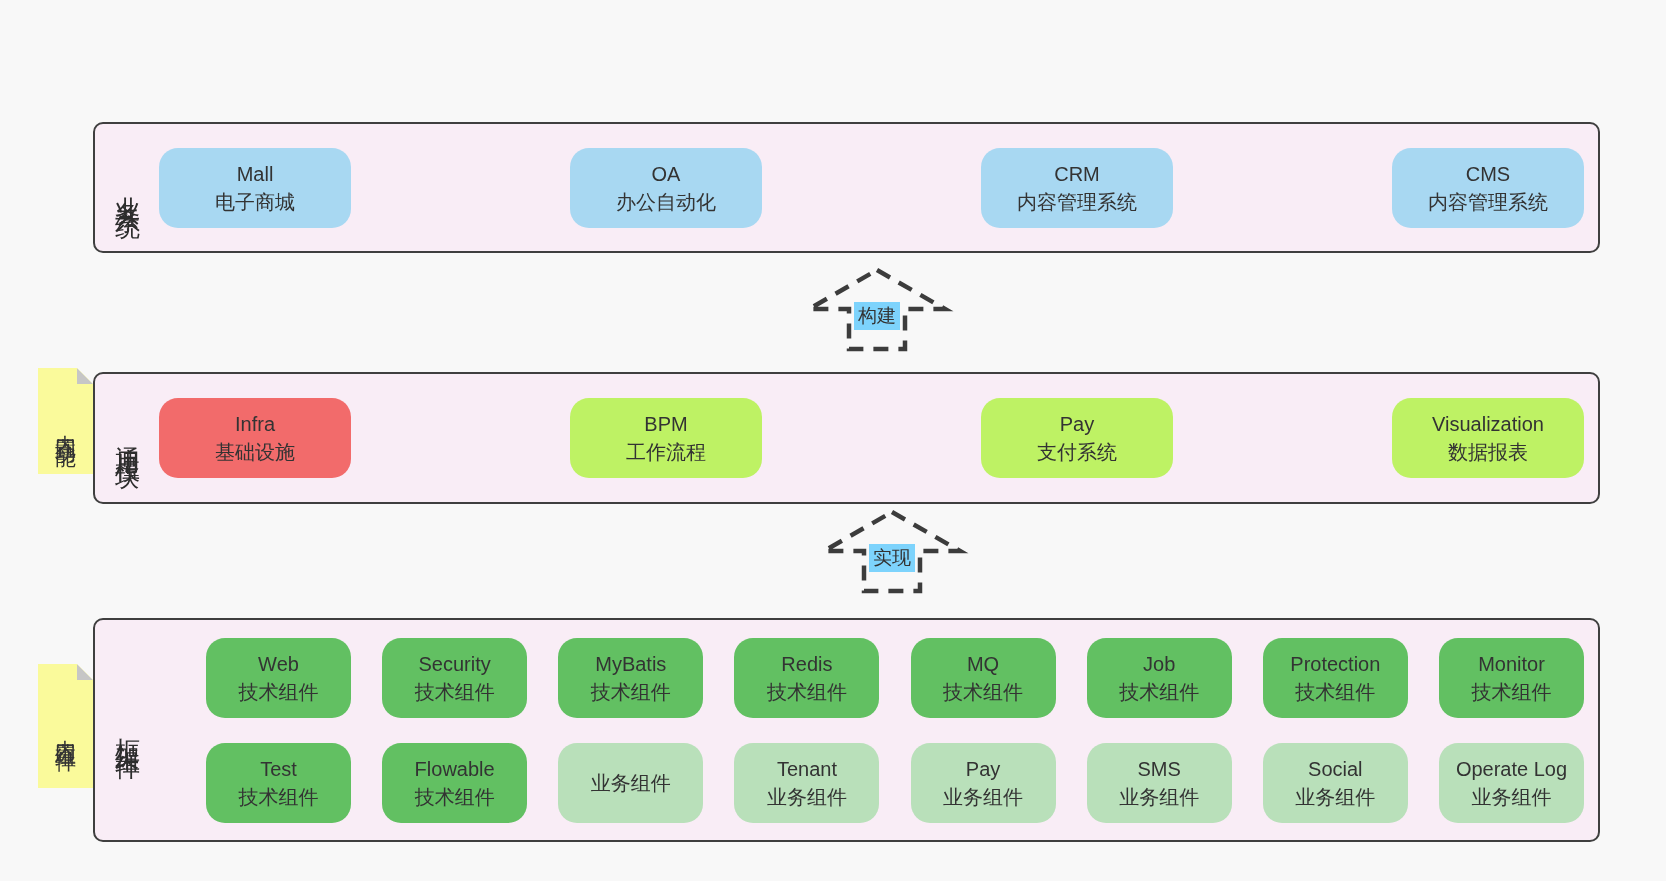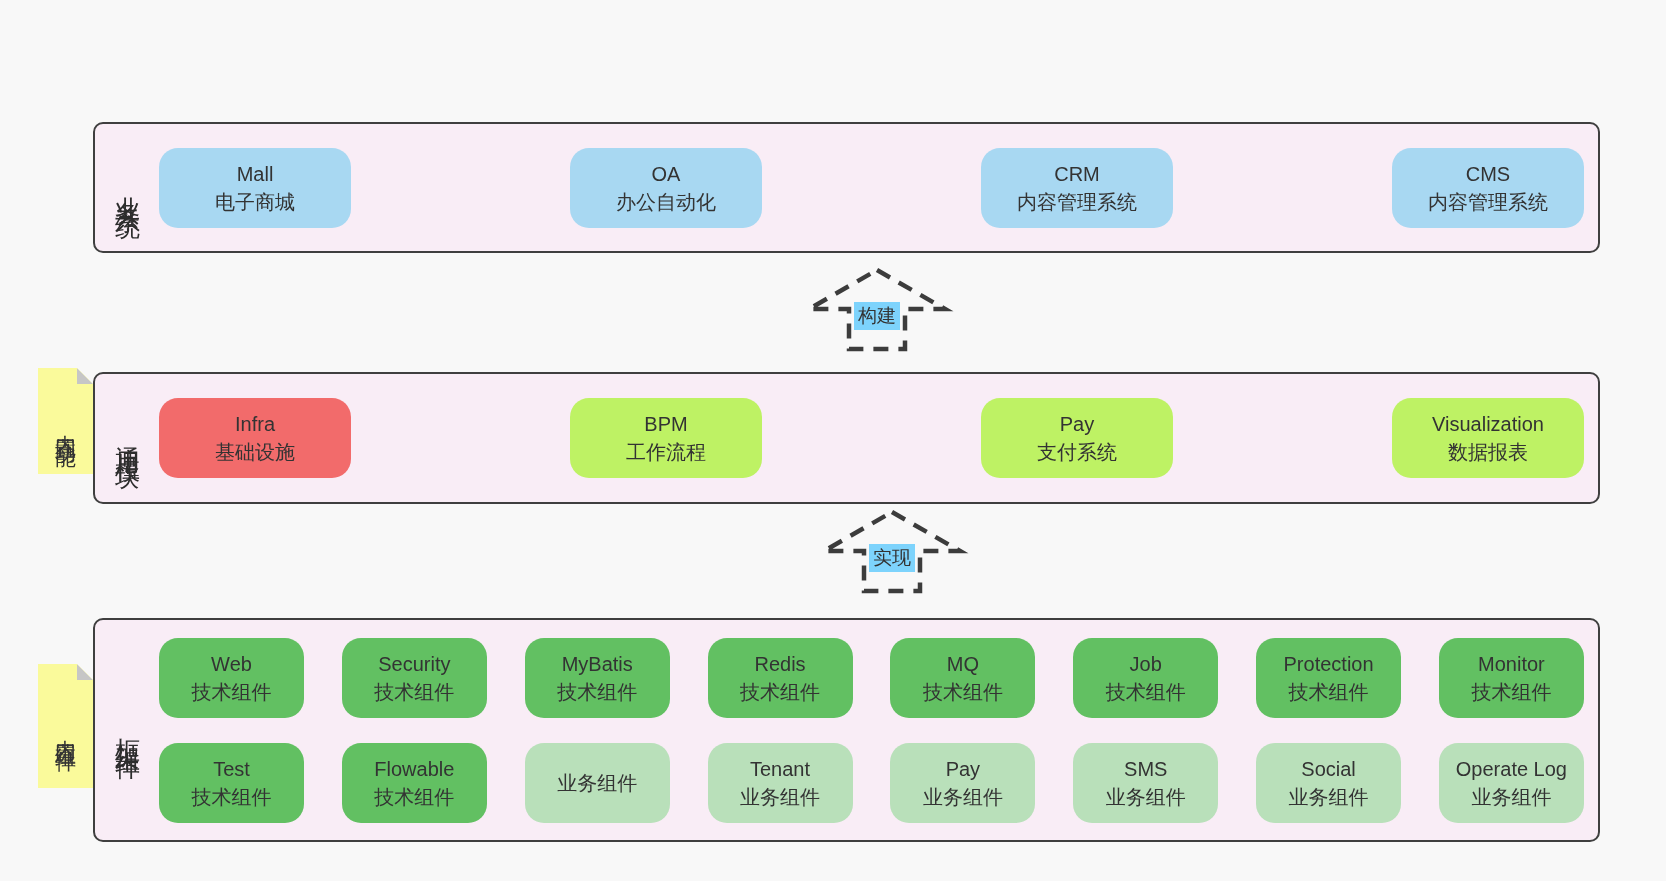--- a/index.html
+++ b/index.html
@@ -22,21 +22,21 @@
     width: 1507px;
     background: #f9edf6;
     border: 2px solid #3f3f3f;
     border-radius: 10px;
     box-sizing: border-box;
     display: flex;
     align-items: center;
   }
   #panel-business  { top: 122px; height: 131px; }
   #panel-modules   { top: 372px; height: 132px; }
-  #panel-framework { top: 618px; height: 224px; }
+  #panel-framework { top: 618px; height: 224px; gap: 47px; }
   .vlabel {
     flex: none;
     width: 42px;
     margin-left: 12px;
     writing-mode: vertical-rl;
     text-orientation: upright;
     font-size: 25px;
     line-height: 42px;
     letter-spacing: 6px;
     color: #2d2d2d;

